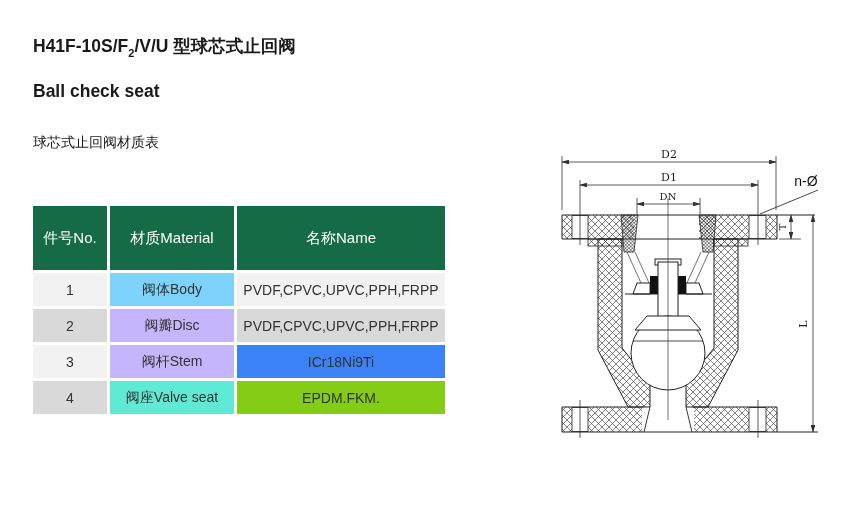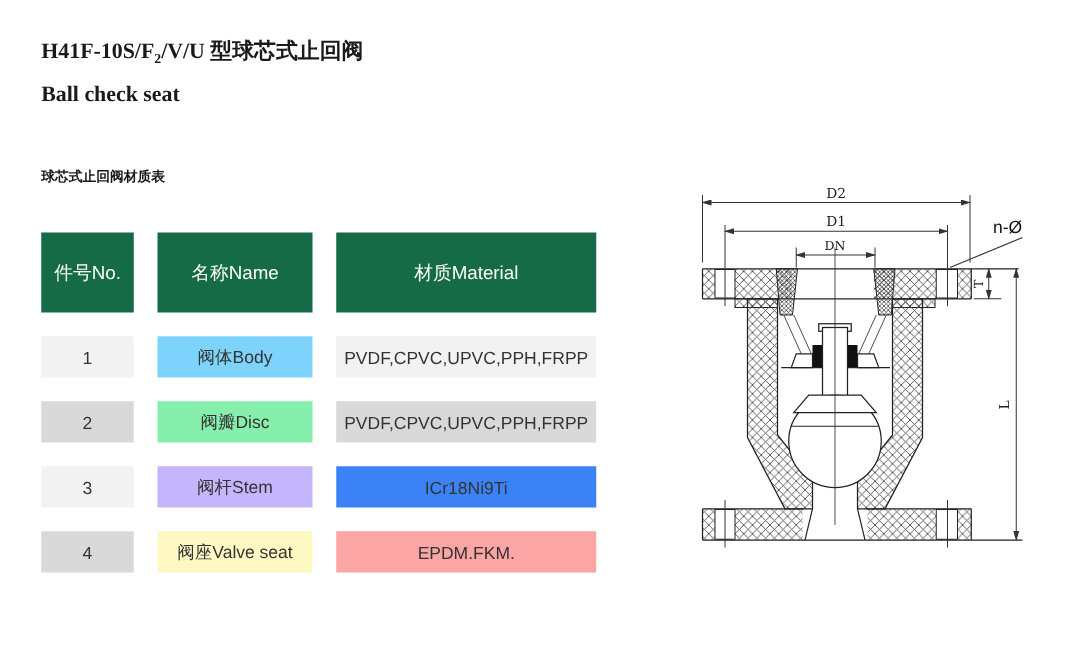--- a/index.html
+++ b/index.html
@@ -3,30 +3,30 @@
 <meta charset="utf-8">
 <style>
   html,body{margin:0;padding:0;}
   body{
     width:865px;height:520px;position:relative;overflow:hidden;
     background:#ffffff;
     font-family:"Liberation Sans","DejaVu Sans",sans-serif;
     color:#1a1a1a;
   }
   
-  .title-block{position:absolute;left:33px;top:27px;font-size:17.5px;font-weight:700;line-height:27px;font-family:Liberation Serif, serif;}
+  .title-block{position:absolute;left:33px;top:27px;font-size:17.5px;font-weight:700;line-height:38px;}
   .title-block sub{font-size:11px;}
-  .subtitle-block{position:absolute;left:33px;top:129px;font-size:11px;font-weight:700;line-height:26px;}
+  .subtitle-block{position:absolute;left:33px;top:129px;font-size:14px;font-weight:400;line-height:26px;}
   
   .mat-table{
-    position:absolute;left:33px;top:186px;width:412px;
+    position:absolute;left:33px;top:206px;width:412px;
     display:grid;
     grid-template-columns:74px 124px 208px;
     grid-template-rows:64px 33px 33px 33px 33px;
-    gap:19px;
+    gap:3px;
     background:#ffffff;
   }
   .mat-table .cell{
     display:flex;align-items:center;justify-content:center;
     font-size:14px;color:#333333;text-align:center;
   }
   .mat-table .head{
     background:var(--hdr,#156b45);color:#ffffff;font-size:15px;
   }
   .mat-table .odd{background:#f2f2f2;}
@@ -44,38 +44,38 @@
   <div><span>H41F-10S/F</span><sub>2</sub><span>/V/U 型球芯式止回阀</span></div>
   <div>Ball check seat</div>
 </div>
 
 <div class="subtitle-block">
   <div>球芯式止回阀材质表</div>
 </div>
 
 <div class="mat-table" style="--hdr: #156b45;">
   <div class="cell head">件号No.</div>
+  <div class="cell head">材质Material</div>
   <div class="cell head">名称Name</div>
-  <div class="cell head">材质Material</div>
 
   <div class="cell odd" style="background: rgb(242, 242, 242);">1</div>
   <div class="cell odd" style="background: #7dd3fc;">阀体Body</div>
   <div class="cell odd" style="background: rgb(242, 242, 242);">PVDF,CPVC,UPVC,PPH,FRPP</div>
 
   <div class="cell even" style="background: rgb(217, 217, 217);">2</div>
-  <div class="cell even" style="background: #86efac;">阀瓣Disc</div>
+  <div class="cell even" style="background: #c4b5fd;">阀瓣Disc</div>
   <div class="cell even" style="background: rgb(217, 217, 217);">PVDF,CPVC,UPVC,PPH,FRPP</div>
 
   <div class="cell odd" style="background: rgb(242, 242, 242);">3</div>
   <div class="cell odd" style="background: #c4b5fd;">阀杆Stem</div>
   <div class="cell odd" style="background: #3b82f6;">ICr18Ni9Ti</div>
 
   <div class="cell even" style="background: rgb(217, 217, 217);">4</div>
-  <div class="cell even" style="background: #fef9c3;">阀座Valve seat</div>
-  <div class="cell even" style="background: #fca5a5;">EPDM.FKM.</div>
+  <div class="cell even" style="background: #5eead4;">阀座Valve seat</div>
+  <div class="cell even" style="background: #84cc16;">EPDM.FKM.</div>
 </div>
 
 <svg class="drawing" viewBox="540 120 325 360">
   <defs>
     <pattern id="xh" patternUnits="userSpaceOnUse" width="7" height="7">
       <path d="M0,0 L7,7 M7,0 L0,7" stroke="#4a4a4a" stroke-width="0.7" fill="none"></path>
     </pattern>
     <pattern id="xhd" patternUnits="userSpaceOnUse" width="3.4" height="3.4">
       <path d="M0,0 L3.4,3.4 M3.4,0 L0,3.4" stroke="#333" stroke-width="0.6" fill="none"></path>
     </pattern>

